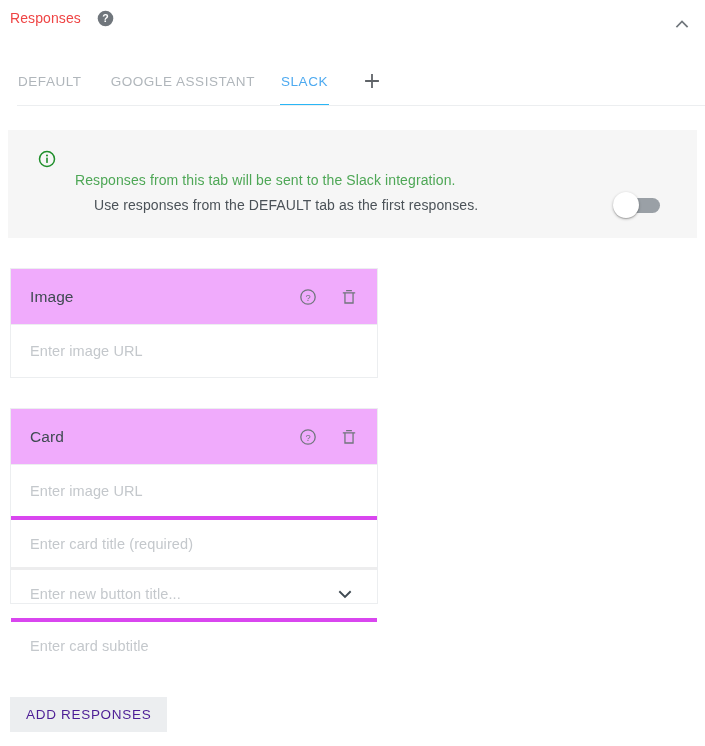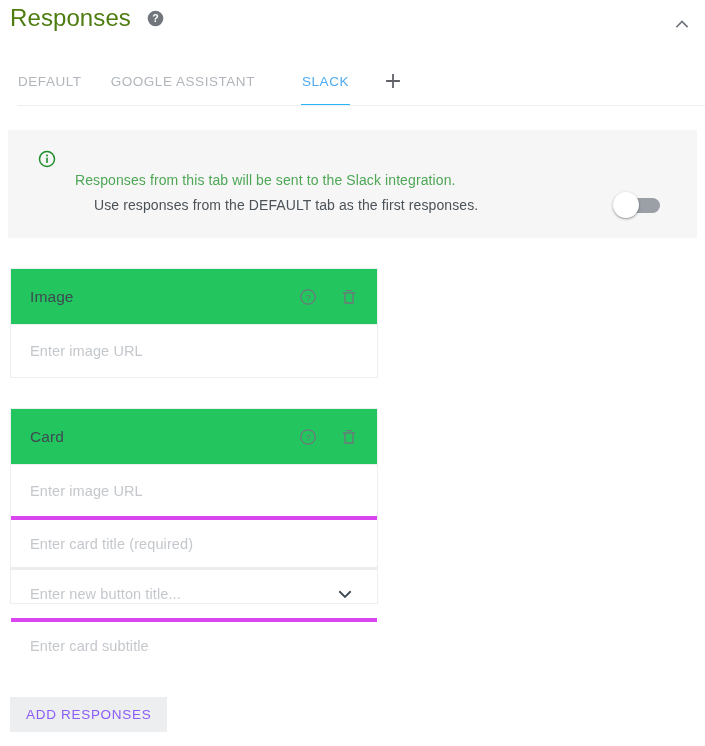--- a/index.html
+++ b/index.html
@@ -26,22 +26,22 @@
     display: flex;
     align-items: flex-start;
   }
   .header-left {
     display: flex;
     align-items: center;
     margin-left: 10px;
     margin-top: 7px;
   }
   .panel-title {
-    font-size: 24px;
-    color: #4d7c0f;
+    font-size: 14px;
+    color: #ef4444;
     letter-spacing: 0.1px;
     line-height: 22px;
     font-weight: 400;
   }
   .help-filled-icon {
     width: 17px;
     height: 17px;
     margin-left: 16px;
     display: inline-block;
   }
@@ -76,21 +76,21 @@
     color: #b0b6bb;
     padding: 2px 0 0 0;
     cursor: pointer;
     position: relative;
     height: 32px;
     box-sizing: border-box;
     white-space: nowrap;
   }
   .tab.t0 { margin-left: 1px; }
   .tab.t1 { margin-left: 29px; }
-  .tab.t2 { margin-left: 47px; }
+  .tab.t2 { margin-left: 26px; }
   .tab.active { color: #4eaaf0; }
   .tab.active::after {
     content: "";
     position: absolute;
     left: -1px;
     right: -1px;
     bottom: -2px;
     height: 2.5px;
     background: #29b6f6;
   }
@@ -188,21 +188,21 @@
     width: 368px;
     background: #ffffff;
     border: 1px solid #eceef0;
     box-sizing: border-box;
   }
   #card-image { top: 268px; height: 110px; }
   #card-card  { top: 408px; height: 196px; }
 
   .card-head {
     height: 56px;
-    background: #22c55e;
+    background: #f0abfc;
     border-bottom: 1px solid #eceef0;
     display: flex;
     align-items: center;
     box-sizing: border-box;
     padding: 0 18px 0 19px;
   }
   .card-head-title {
     font-size: 15.5px;
     color: #3f4a52;
     letter-spacing: 0.1px;
@@ -259,21 +259,21 @@
 
   
   .add-responses-btn {
     position: absolute;
     left: 10px;
     top: 697px;
     height: 35px;
     padding: 0 16px;
     background: #eceef0;
     border: none;
-    color: #8b5cf6;
+    color: #4c1d95;
     font-size: 13.5px;
     letter-spacing: 0.7px;
     font-family: "Liberation Sans", "DejaVu Sans", sans-serif;
     cursor: pointer;
     display: flex;
     align-items: center;
   }
 </style>
 </head>
 <body>

